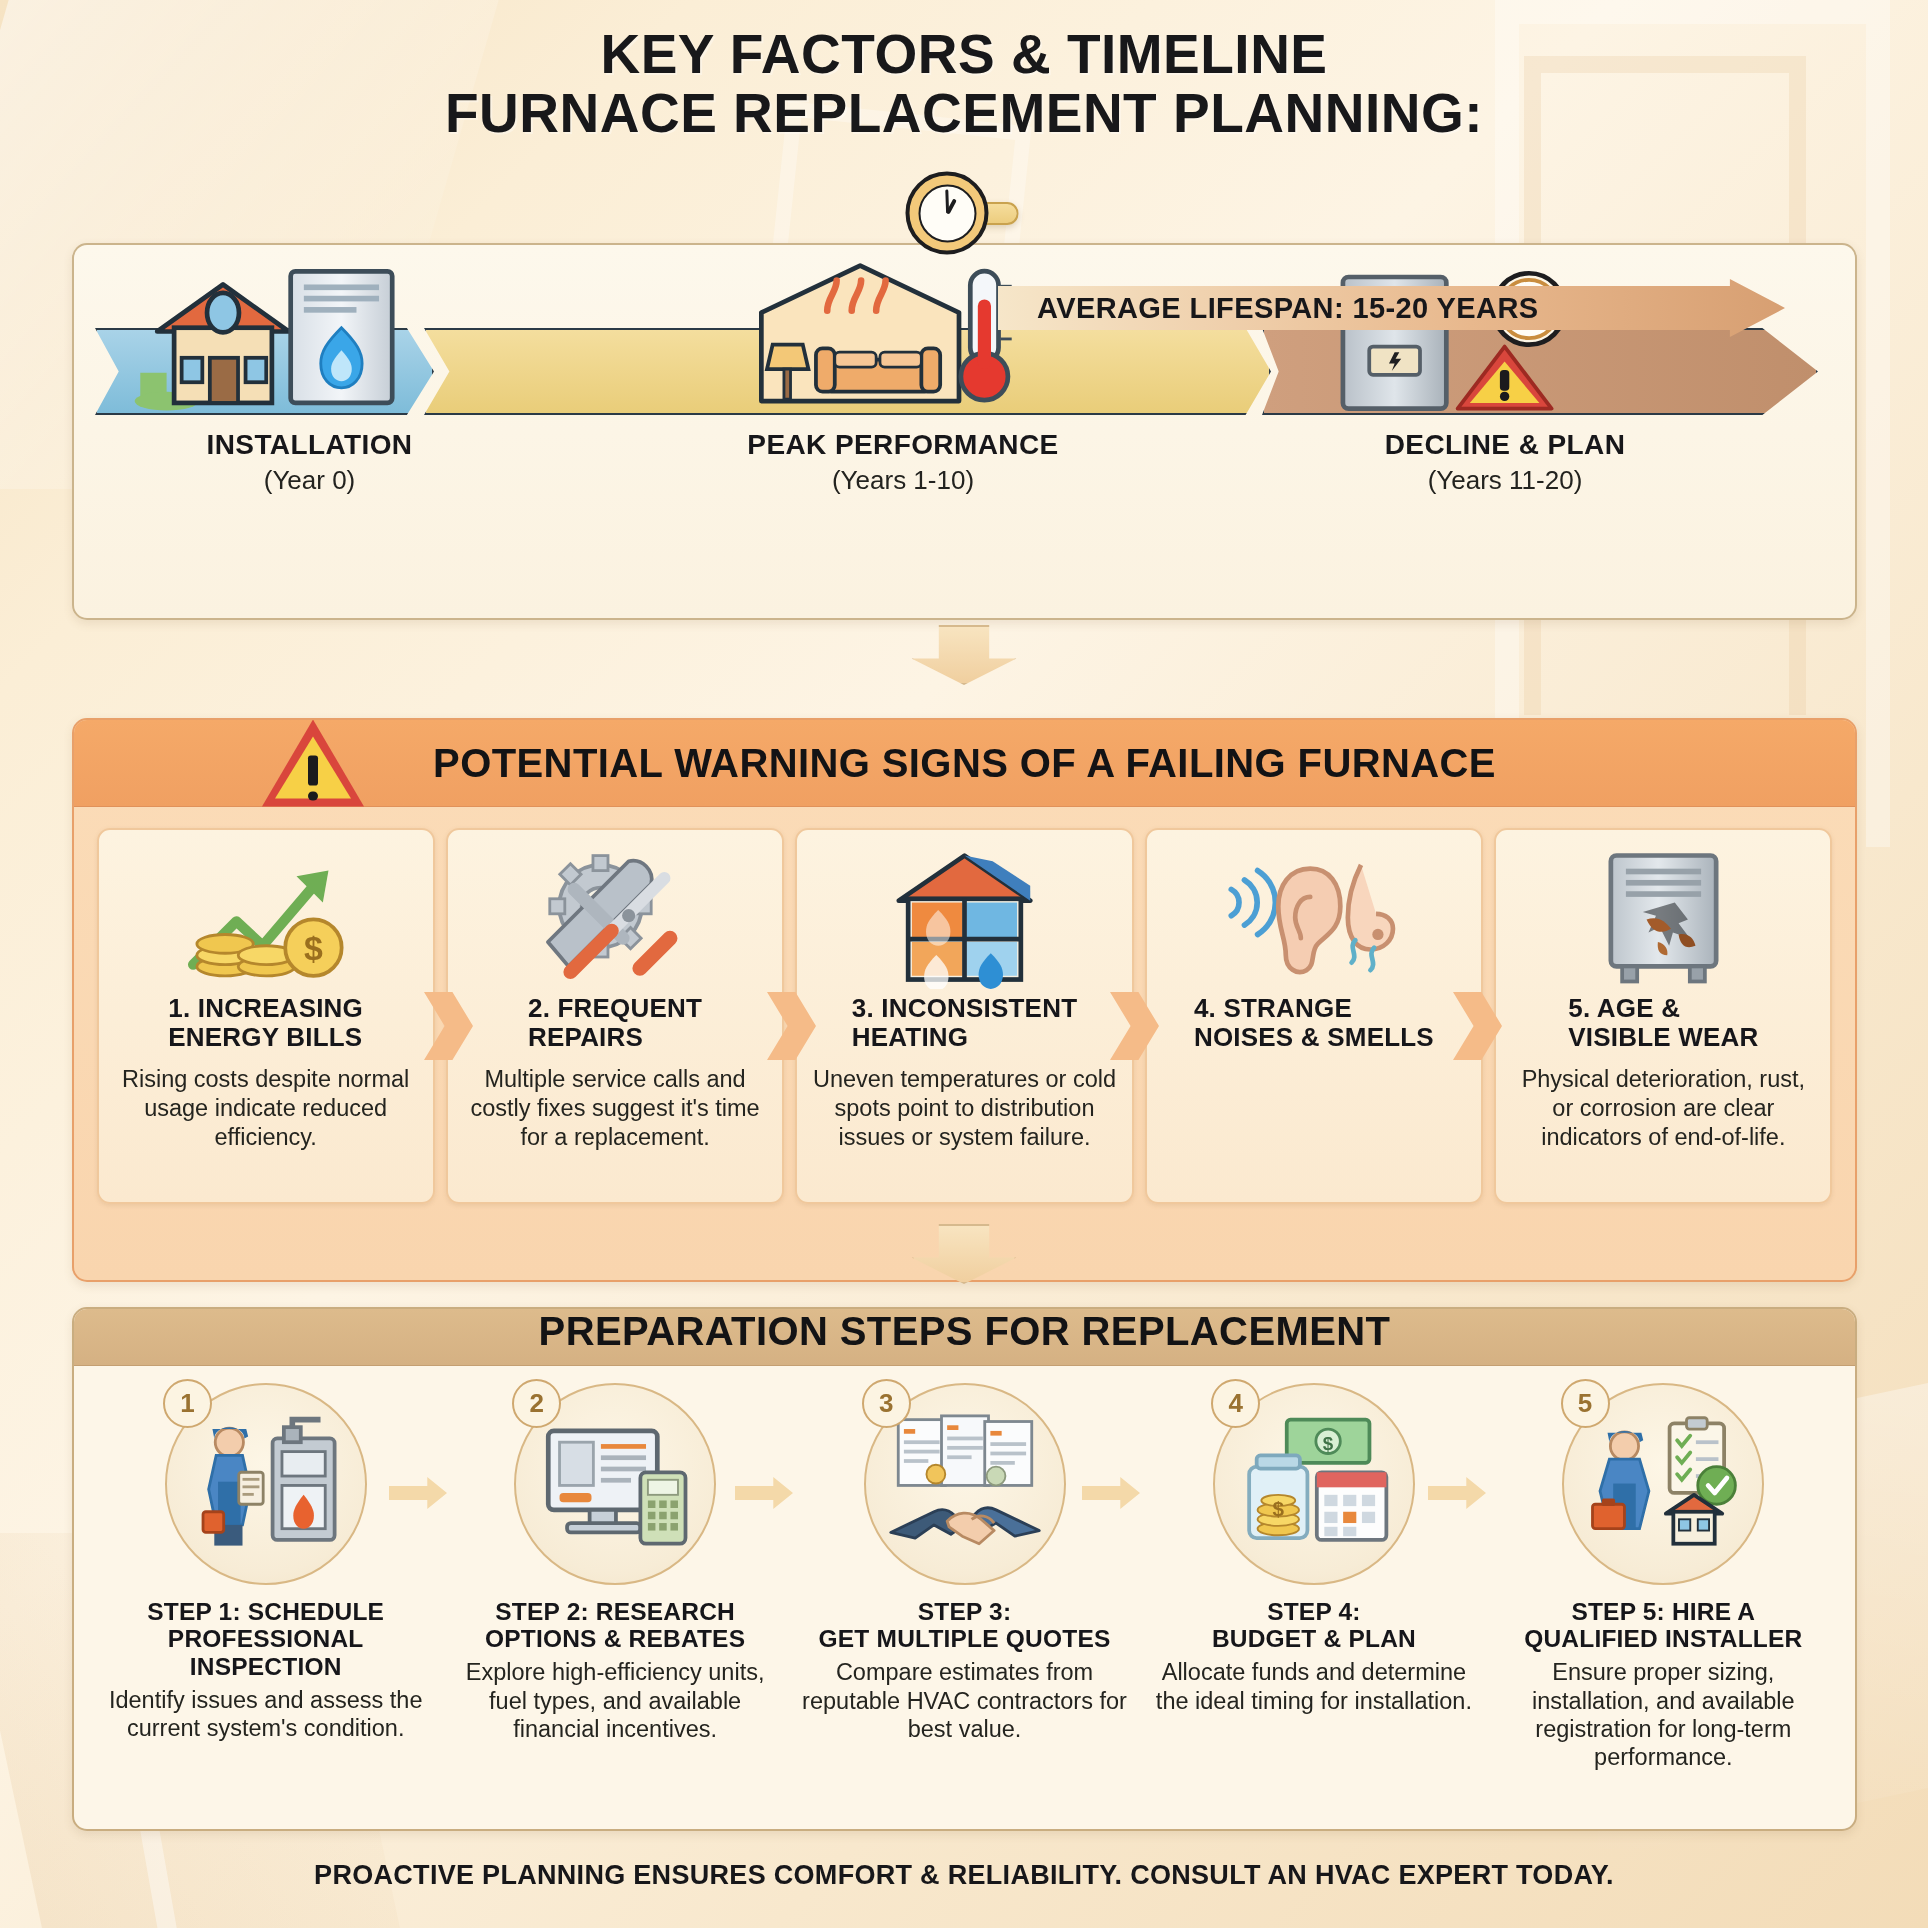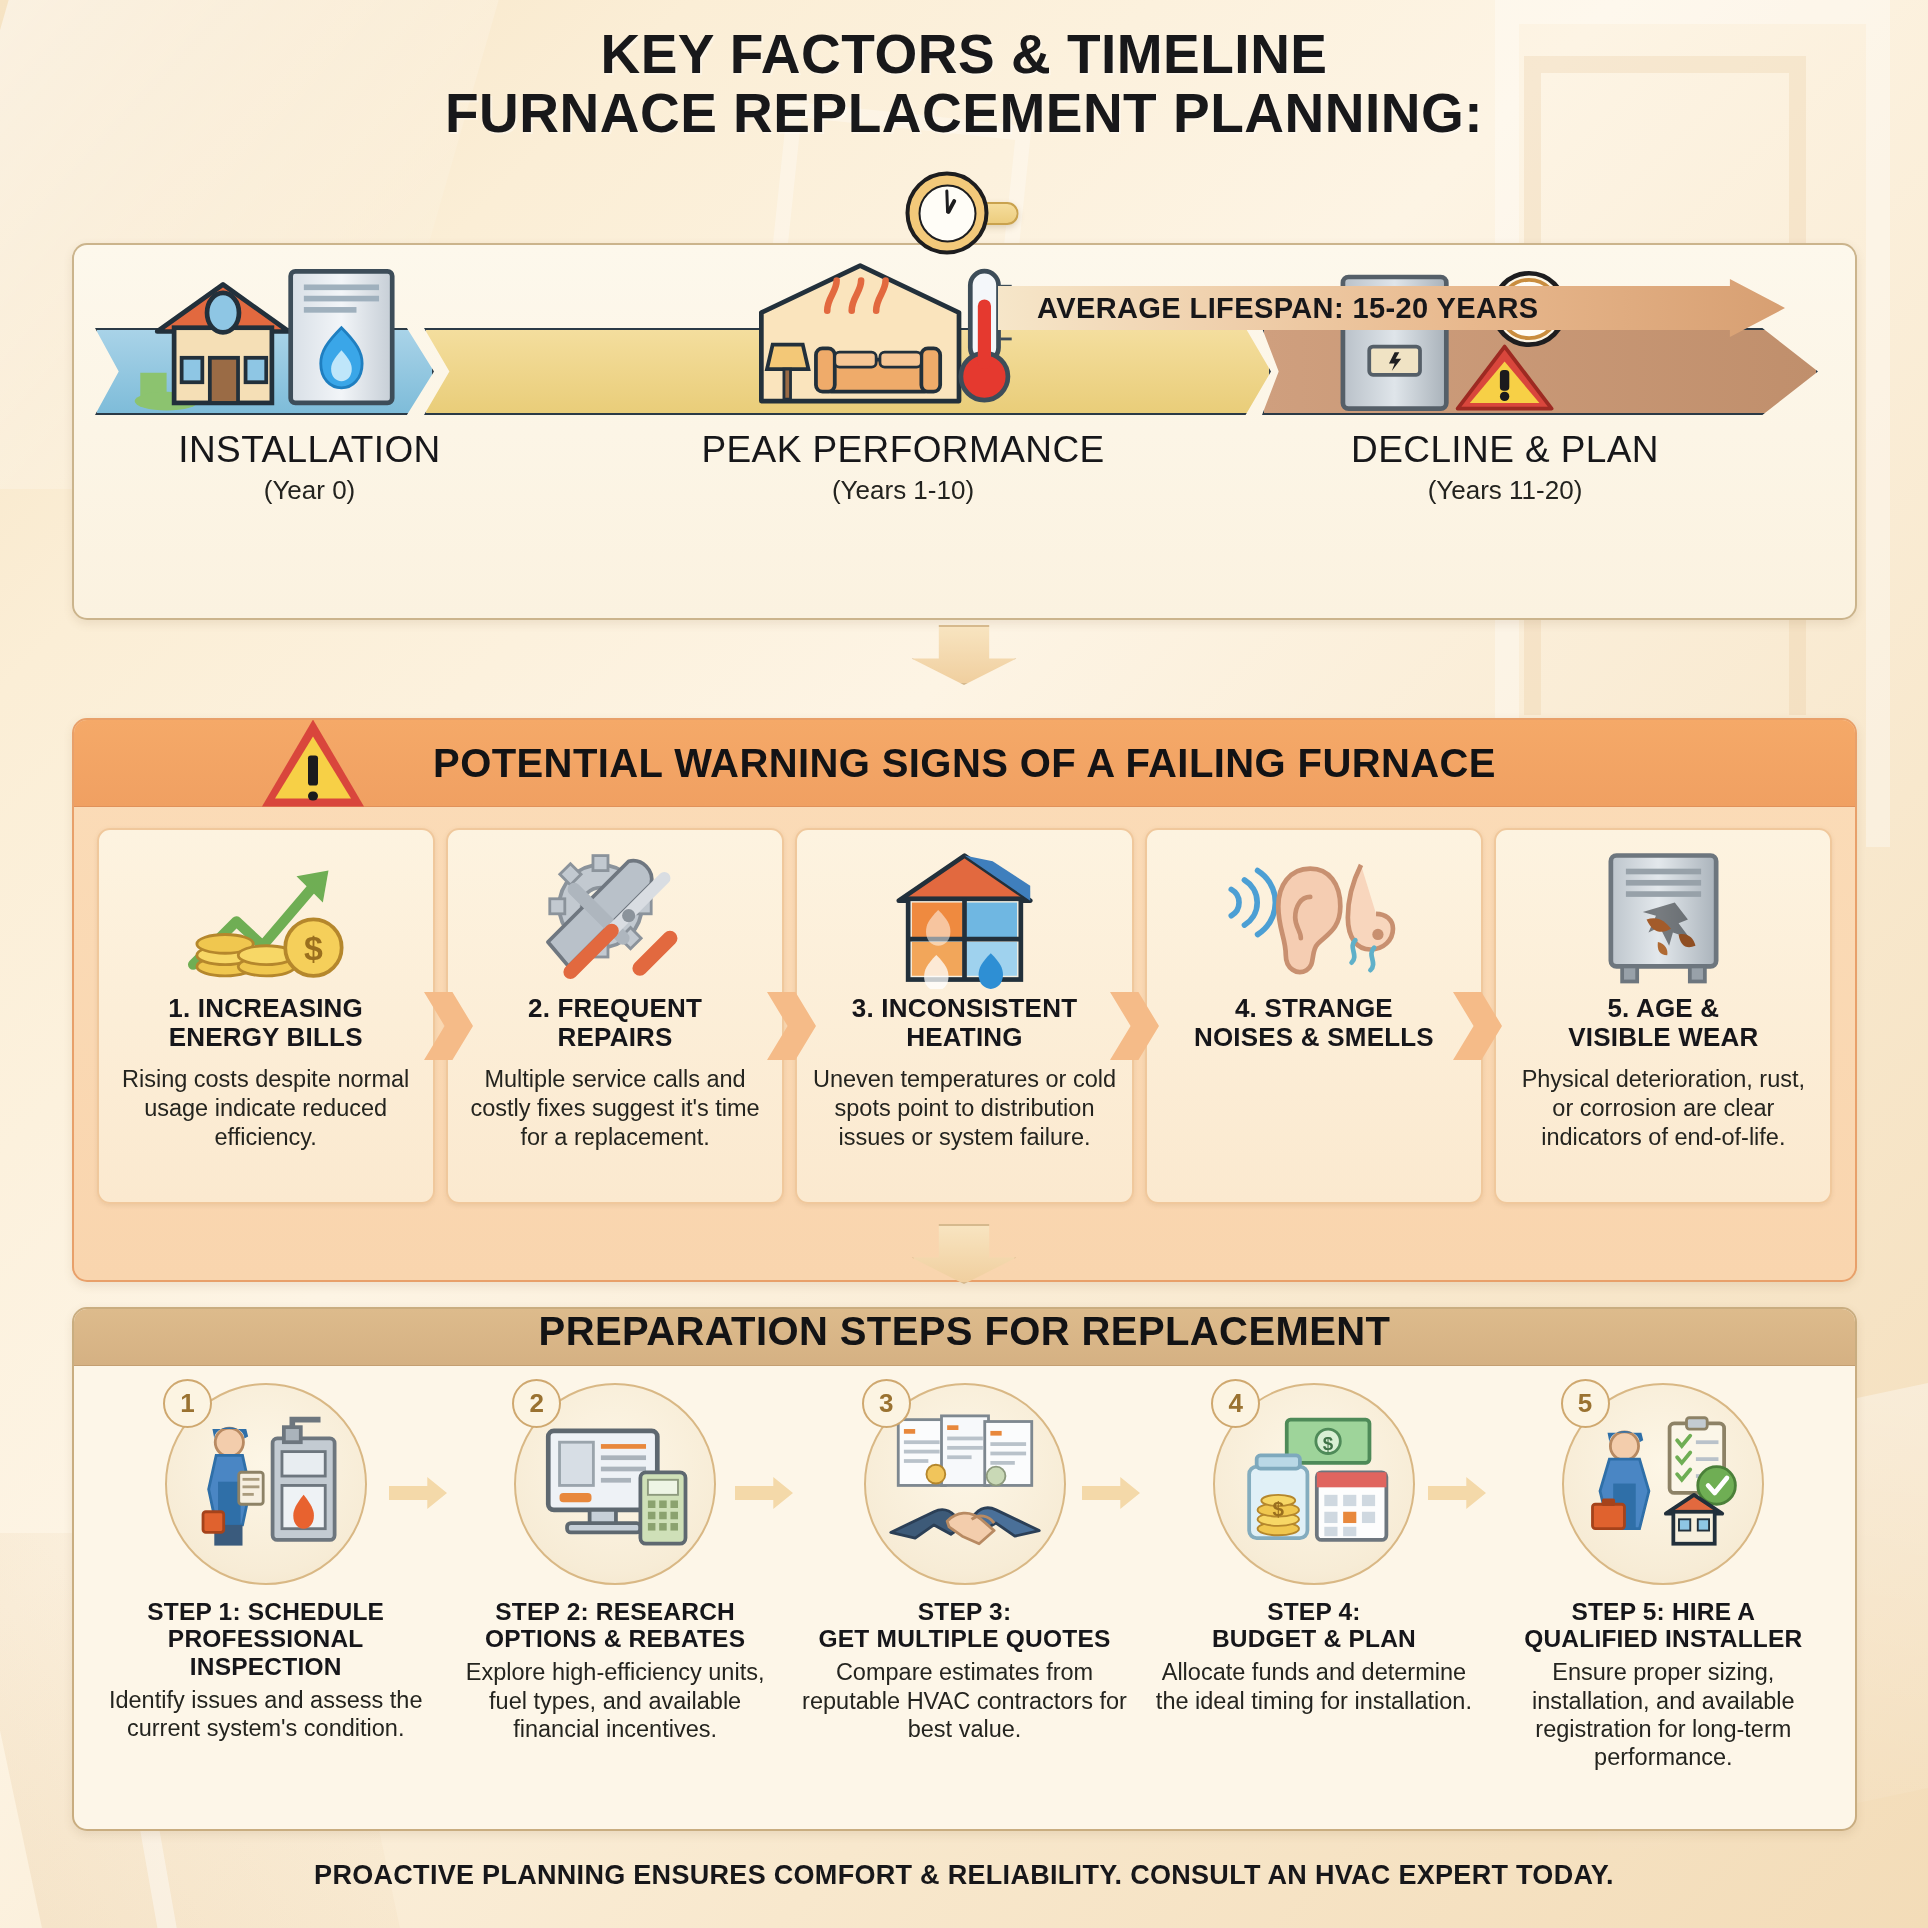--- a/index.html
+++ b/index.html
@@ -107,21 +107,21 @@
            clip-path: polygon(0 0, 92% 0, 100% 50%, 92% 100%, 0 100%, 7% 50%); }
   .seg-b { left: 350px; width: 847px;
            background: linear-gradient(180deg,#f4de9e,#e9cd79);
            clip-path: polygon(0 0, 97% 0, 100% 50%, 97% 100%, 0 100%, 3% 50%); }
   .seg-c { left: 1188px; width: 556px;
            background: linear-gradient(90deg,#cf9f7e,#c08f6c);
            clip-path: polygon(0 0, 90% 0, 100% 50%, 90% 100%, 0 100%, 3% 50%); }
 
   .tl-labels { position: absolute; top: 184px; left: 0; right: 0; height: 94px; }
   .tl-label { position: absolute; text-align: center; }
-  .tl-label .t { font-size: 37px; font-weight: normal; color: #17171a; letter-spacing:0.4px;}
+  .tl-label .t { font-size: 28px; font-weight: bold; color: #17171a; letter-spacing:0.4px;}
   .tl-label .s { font-size: 26px; color: #23231f; margin-top: 3.8px; }
 
   .lifespan-arrow {
     position: absolute; left: 998px; top: 279px; width: 787px; height: 58px;
     background: linear-gradient(90deg,#f6e6c9 0%, #e8b88d 60%, #d79f72 100%);
     clip-path: polygon(0 12%, 93% 12%, 93% 0, 100% 50%, 93% 100%, 93% 88%, 0 88%);
     display: flex; align-items: center; z-index: 12;
   }
   .lifespan-arrow span {
     font-size: 29px; font-weight: bold; color: #17171a; padding-left: 39px;
@@ -180,21 +180,21 @@
   .wcard {
     position: relative; flex: 1;
     background: linear-gradient(180deg,#fdf3e0 0%, #fbe9cf 100%);
     border: 2.8px solid #f0c89c; border-radius: 13px;
     padding: 13px 15px 9.4px;
     display: flex; flex-direction: column; align-items: center;
     box-shadow: 0 1.9px 4.7px rgba(150,110,60,.13);
   }
   .wcard .icon-area { height: 151px; display:flex; align-items:center; justify-content:center; }
   .wcard .wtitle {
-    font-size: 26px; font-weight: bold; color: #16161a; text-align: center;
+    font-size: 26px; font-weight: bold; color: #16161a; 
     line-height: 1.12; letter-spacing: 0.2px;
   }
   .wcard .wdesc {
     margin-top: 13px; font-size: 23.5px; color: #24241f;
     text-align: center; line-height: 1.22;
   }
   .wchev {
     position: absolute; z-index: 9; top: 185px;
     width: 49px; height: 68px; background: #f5bb88;
     clip-path: polygon(0 0, 58% 0, 100% 50%, 58% 100%, 0 100%, 42% 50%);

